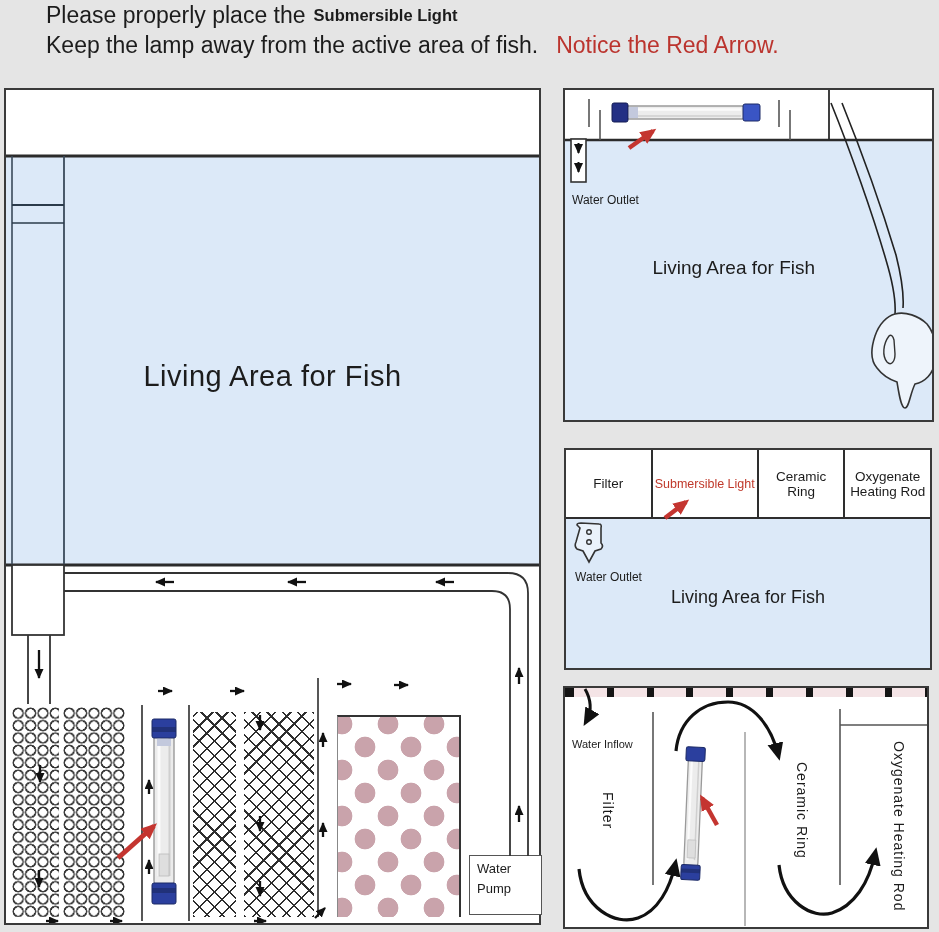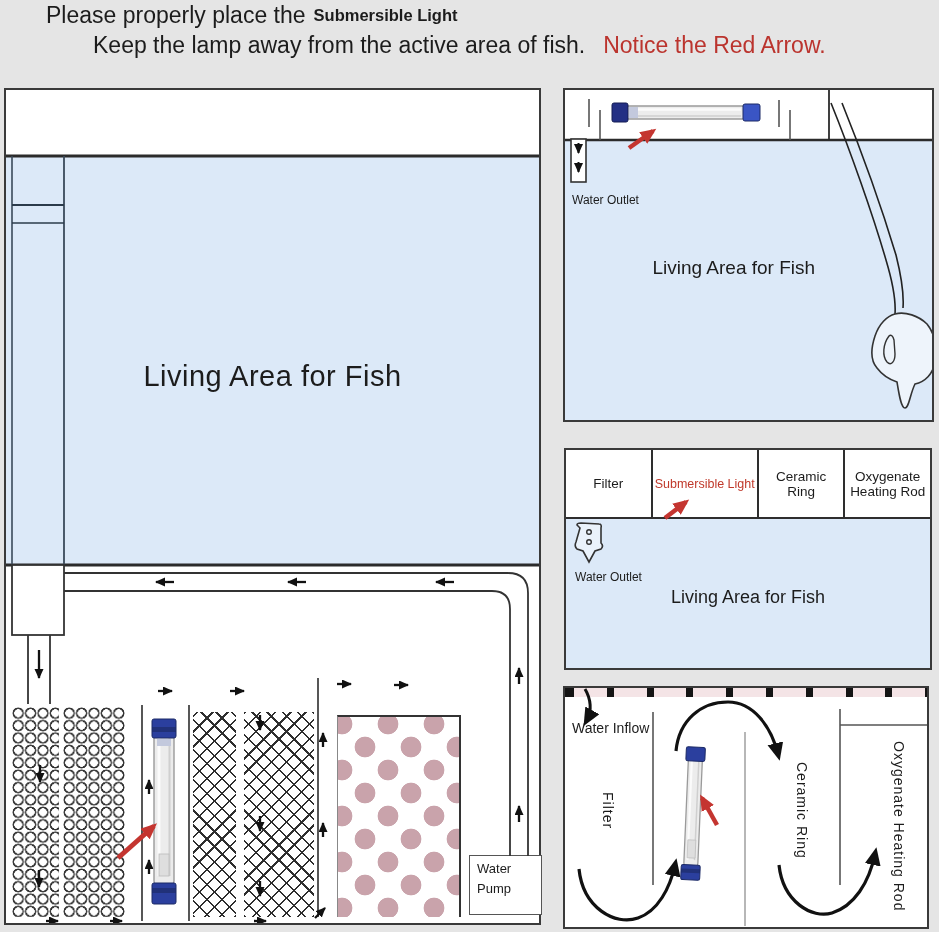--- a/index.html
+++ b/index.html
@@ -3,21 +3,21 @@
 <meta charset="utf-8">
 <style>
   html,body{margin:0;padding:0;background:#fff;}
   .canvas{position:relative;width:939px;height:932px;background:#e5e5e5;overflow:hidden;
           font-family:"Liberation Sans","DejaVu Sans",sans-serif;color:#1c1c1c;}
   svg.overlay{position:absolute;left:0;top:0;pointer-events:none;}
 
   
   .hdr-line1{position:absolute;left:46px;top:2px;font-size:23px;white-space:nowrap;}
   .hdr-bold{font-size:16.5px;font-weight:bold;margin-left:8px;vertical-align:2px;}
-  .hdr-line2{position:absolute;left:46px;top:32px;font-size:23px;white-space:nowrap;margin-left:47px;}
+  .hdr-line2{position:absolute;left:46px;top:32px;font-size:23px;white-space:nowrap;}
   .hdr-notice{color:#bb342e;margin-left:18px;}
 
   
   .panel{position:absolute;border:2px solid #3a3a3a;background:#fff;box-sizing:border-box;}
   .water{position:absolute;background:#dce9f8;}
 
   
   .lp{left:4px;top:88px;width:537px;height:837px;}
   .lp-water{left:0;top:66px;width:533px;height:409px;}
   .lp-living{position:absolute;left:0;top:270px;width:100%;text-align:center;font-size:29px;letter-spacing:.5px;}
@@ -58,21 +58,21 @@
   .mr-cell.red{color:#c0392b;font-size:12.5px;white-space:nowrap;}
   .mr-water{left:0;top:69px;width:364px;height:149px;}
   .mr-living{position:absolute;left:0;top:137px;width:100%;text-align:center;font-size:18px;}
   .mr-outlet-label{position:absolute;left:9px;top:120px;font-size:12px;}
 
   
   .br{left:563px;top:686px;width:366px;height:243px;}
   .br-strip{position:absolute;left:0;top:0;width:362px;height:9px;background-color:#f4e4e6;
     background-image:repeating-linear-gradient(90deg,#141414 0,#141414 7px,transparent 7px,transparent 39.8px);
     background-position:2px 0;}
-  .br-inflow{position:absolute;left:7px;top:32px;font-size:14px;}
+  .br-inflow{position:absolute;left:7px;top:50px;font-size:11px;}
   .rot-label{position:absolute;writing-mode:vertical-rl;font-size:14px;letter-spacing:1px;white-space:nowrap;}
   .br-filter{left:35px;top:104px;}
   .br-ceramic{left:229px;top:74px;}
   .br-oxy{left:326px;top:53px;}
 </style>
 </head>
 <body>
 
 <div class="canvas">
 

